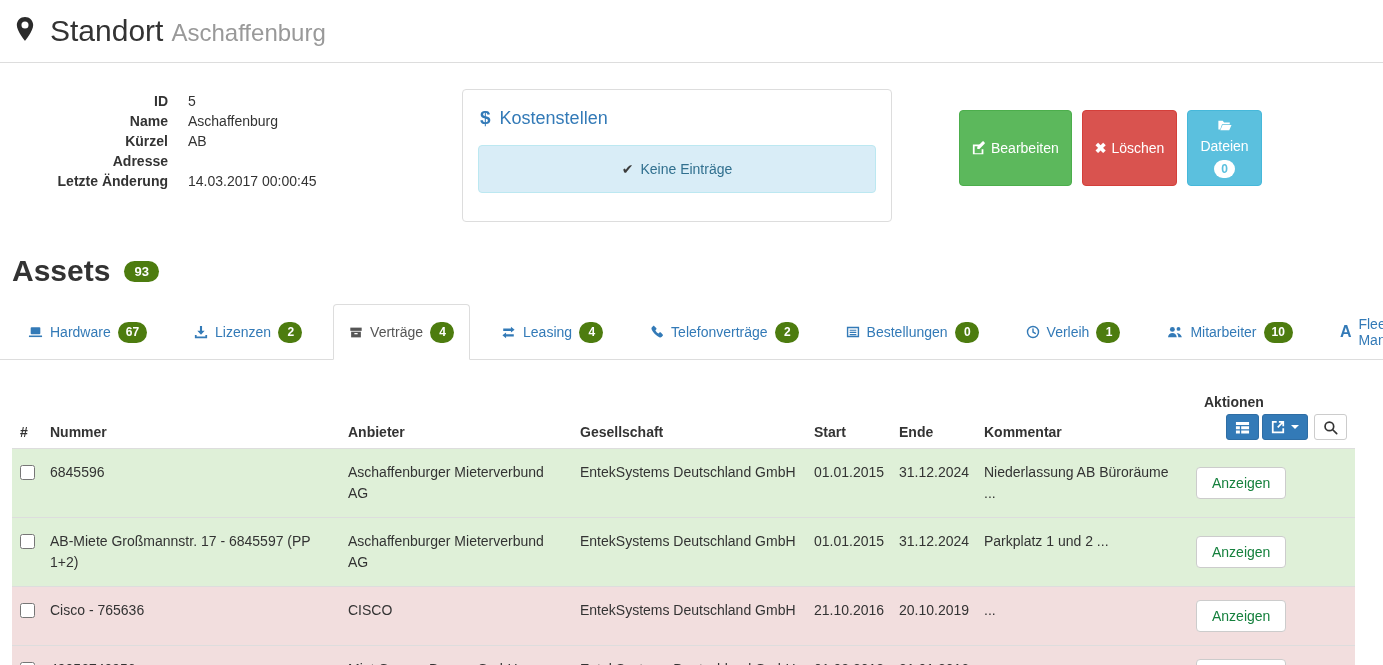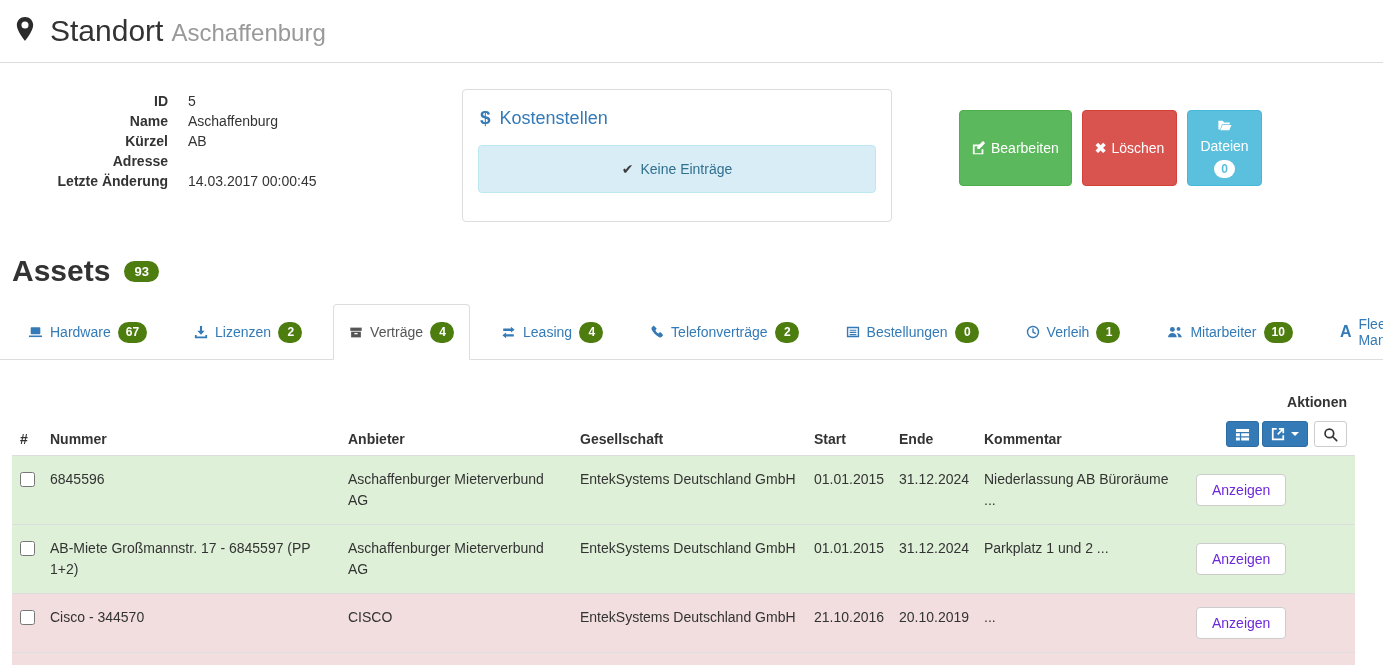--- a/index.html
+++ b/index.html
@@ -88,24 +88,24 @@
   }
   tbody td { padding:13px 8px; border-top:1px solid #ddd; vertical-align:top; line-height:21px; }
   tbody tr:first-child td { border-top:none; }
   tr.row-green { background:#dff0d8; }
   tr.row-red   { background:#f2dede; }
   .cell-check { padding-top:16px !important; }
   .cell-check input { width:15px; height:15px; margin:0; }
   .cell-action { vertical-align:middle !important; }
   .btn-default {
     background:#fff; border:1px solid #ccc; border-radius:4px;
-    padding:7px 15px; color:#6d28d9; font-size:14px; cursor:pointer;
+    padding:7px 15px; color:#15803d; font-size:14px; cursor:pointer;
     font-family:"Liberation Sans", sans-serif;
   }
-  .aktionen-label { font-weight:bold; padding-left:8px; margin-bottom:11px;text-align:right; }
+  .aktionen-label { font-weight:bold; padding-left:8px; margin-bottom:4px; }
   .toolbar { display:flex; justify-content:flex-end; gap:3px; }
   .tb-btn {
     display:inline-flex; align-items:center; gap:4px;
     border-radius:3px; padding:5px 8px; cursor:pointer; height:26px;
   }
   .tb-primary { background:#337ab7; border:1px solid #2e6da4; color:#fff; }
   .tb-light { background:#fff; border:1px solid #ccc; color:#333; margin-left:3px; }
   .caret {
     display:inline-block; width:0; height:0; margin-left:2px;
     border-left:4px solid transparent; border-right:4px solid transparent;
@@ -354,21 +354,21 @@
     <td>AB-Miete Großmannstr. 17 - 6845597 (PP 1+2)</td>
     <td>Aschaffenburger Mieterverbund AG</td>
     <td>EntekSystems Deutschland GmbH</td>
     <td>01.01.2015</td>
     <td>31.12.2024</td>
     <td>Parkplatz 1 und 2 ...</td>
     <td class="cell-action"><button class="btn-default">Anzeigen</button></td>
   </tr>
         <tr class="row-red">
     <td class="cell-check"><input type="checkbox" style=""></td>
-    <td>Cisco - 344570</td>
+    <td>Cisco - 765636</td>
     <td>CISCO</td>
     <td>EntekSystems Deutschland GmbH</td>
     <td>21.10.2016</td>
     <td>20.10.2019</td>
     <td>...</td>
     <td class="cell-action"><button class="btn-default">Anzeigen</button></td>
   </tr>
         <tr class="row-red">
     <td class="cell-check"><input type="checkbox" style=""></td>
     <td>49056740956</td>

